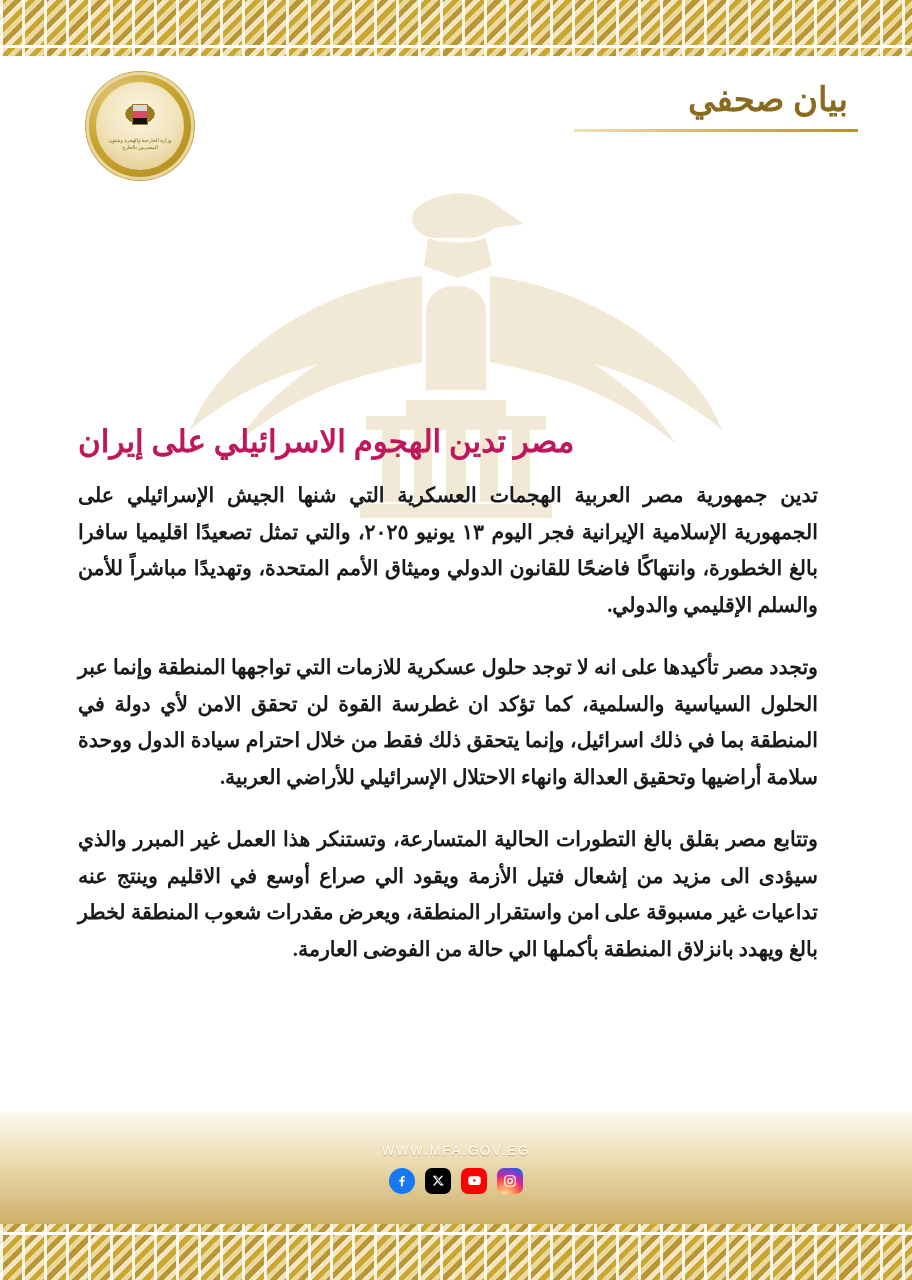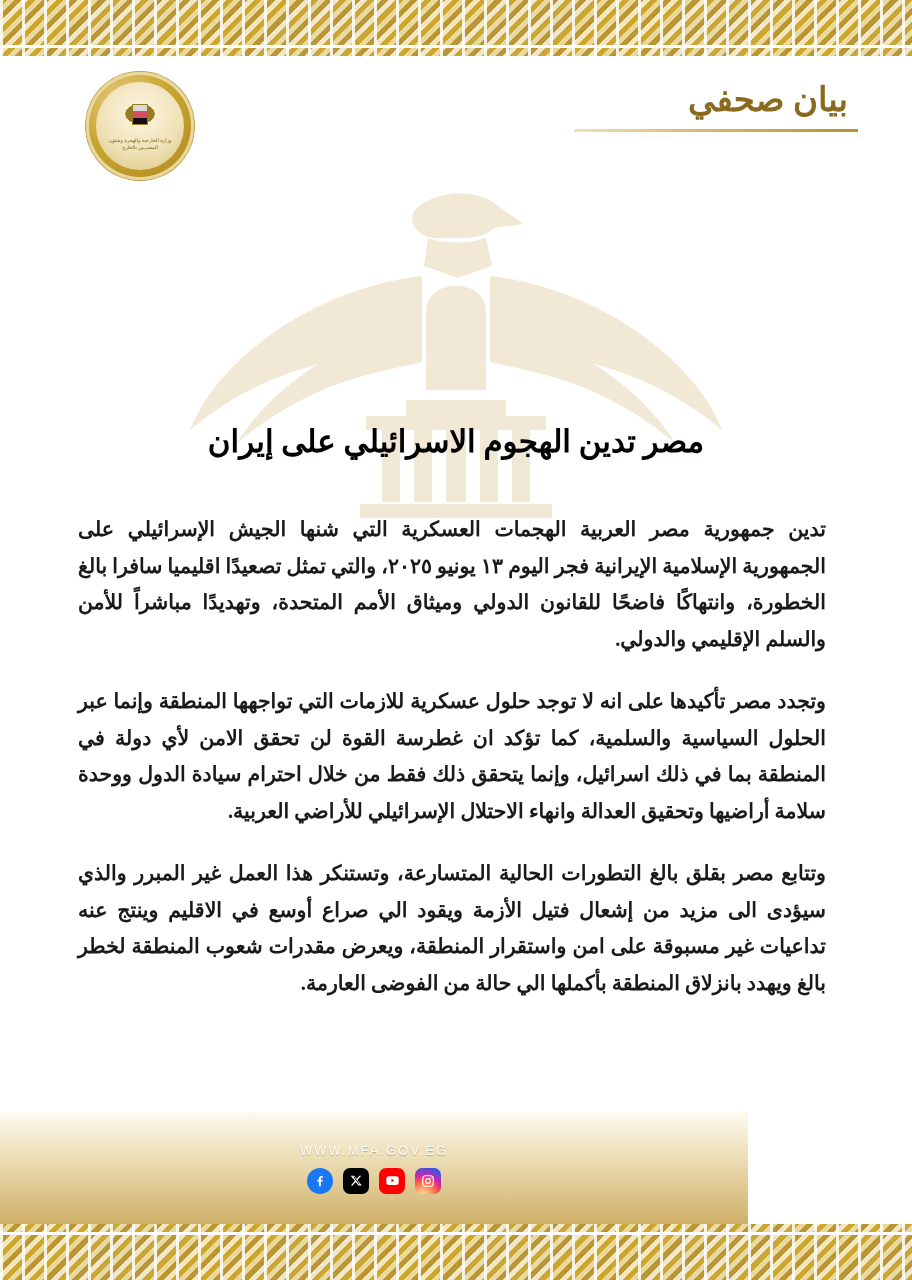--- a/index.html
+++ b/index.html
@@ -165,45 +165,45 @@
   
   .content {
     position: absolute;
     top: 420px;
     left: 0;
     width: 912px;
     padding: 0 78px;
     box-sizing: border-box;
   }
   h1.headline {
-    margin: 0 0 48px 0;
-    text-align: center;
-    color: #000000;
+    margin: 0 0 14px 0;
+    text-align: left;
+    color: #be185d;
     font-size: 31px;
     font-weight: bold;
     line-height: 1.4;
     text-shadow: 0 0 1px rgba(168,35,43,.2);
   }
   p.para {
-    margin: 0 8px 26px 0;
+    margin: 0 16px 26px 0;
     text-align: justify;
     text-align-last: right;
     font-size: 20.5px;
     line-height: 1.78;
     color: #1a1a1a;
     font-weight: bold;
     letter-spacing: 0;
   }
 
   
   .footer {
     position: absolute;
     bottom: 56px;
     left: 0;
-    width: 748px;
+    width: 912px;
     height: 112px;
     background: linear-gradient(to bottom, #fdfaf2 0%, #efe2bd 35%, #cfb068 100%);
     display: flex;
     flex-direction: column;
     align-items: center;
     justify-content: center;
   }
   .footer .url {
     font-family: "Liberation Sans", sans-serif;
     font-size: 13px;

